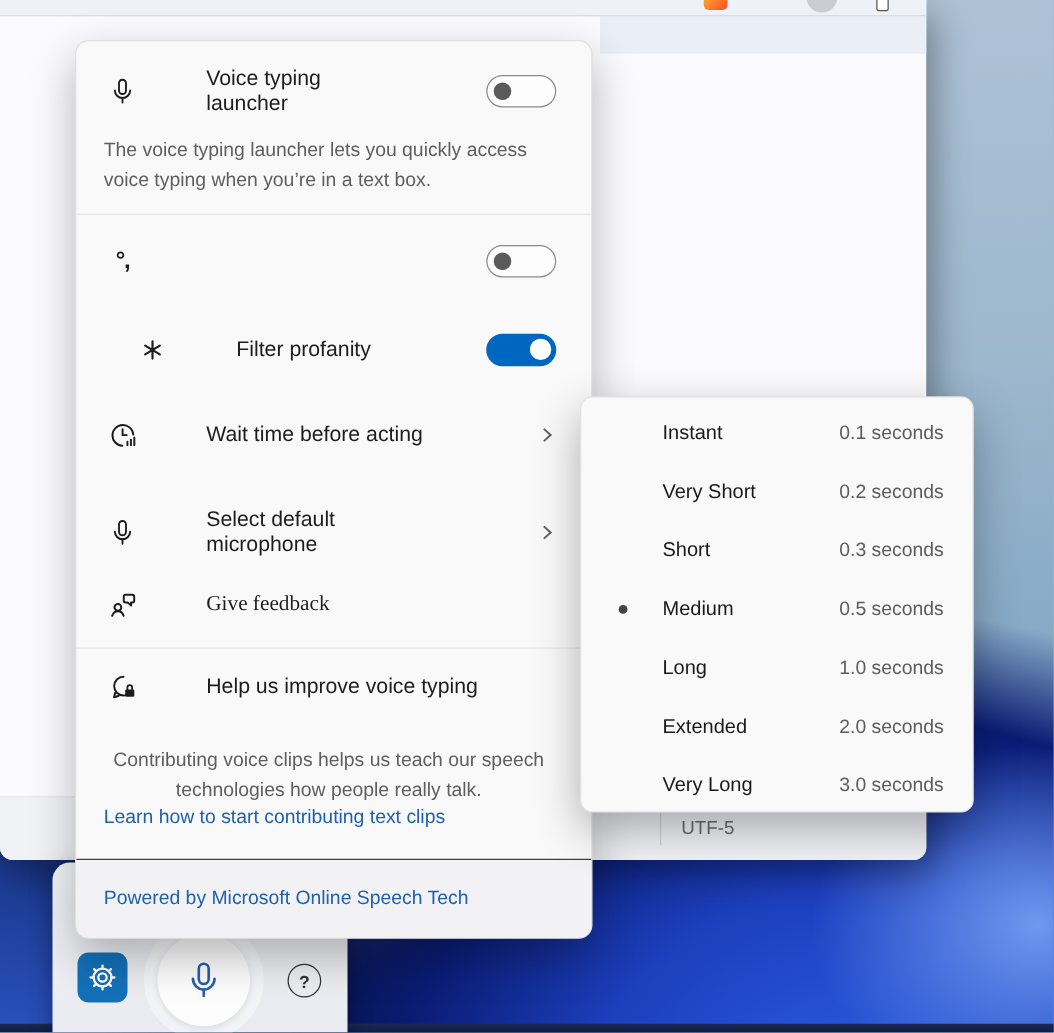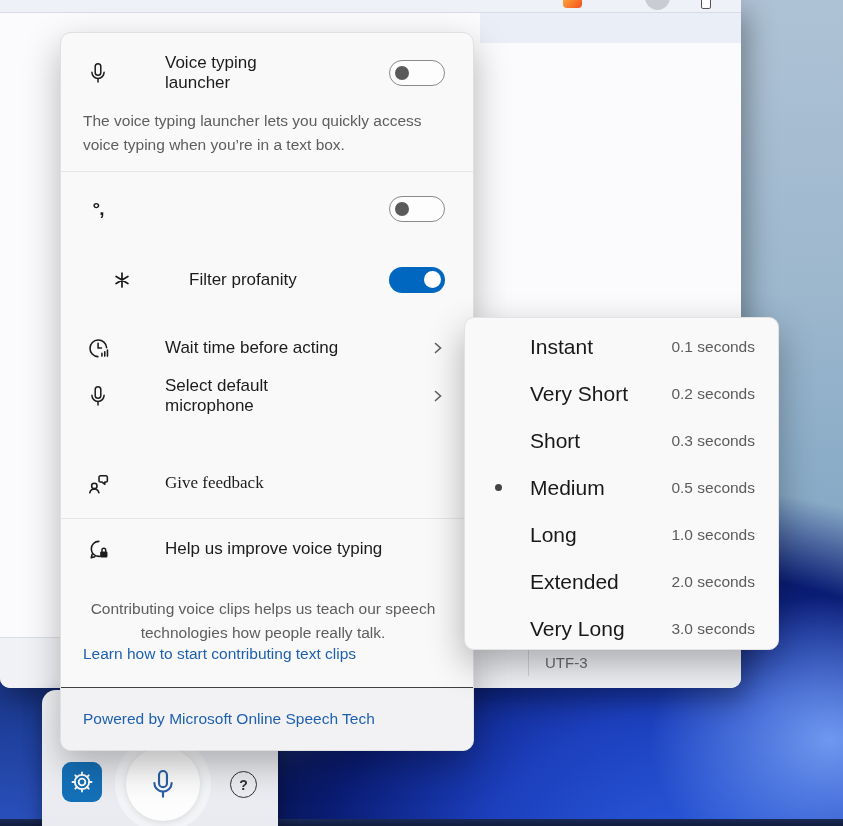--- a/index.html
+++ b/index.html
@@ -74,41 +74,41 @@
     display:flex;align-items:center;padding-left:22px;
   }
   .footer .flink{font-size:15.5px;color:#1e60b0;cursor:pointer;}
   
   .submenu{
     position:absolute;left:464px;top:317px;width:315px;height:333px;
     background:#f9f9f9;border:1px solid #e2e2e2;border-radius:10px;
     box-shadow:0 14px 36px rgba(0,0,0,.3);box-sizing:border-box;padding-top:5px;
   }
   .s-row{position:relative;height:47px;display:flex;align-items:center;padding:0 23px 0 65px;box-sizing:border-box;cursor:pointer;}
-  .s-row .sname{font-size:21px;color:#191919;}
+  .s-row .sname{font-size:16px;color:#191919;}
   .s-row .sval{margin-left:auto;font-size:15.5px;color:#5c5c5c;}
   .s-row .dot{position:absolute;left:30px;top:20px;width:7px;height:7px;border-radius:50%;background:#444;}
   svg{display:block;}
 </style>
 </head>
 <body>
 
 <div class="wallpaper"></div>
 <div class="taskbar-strip"></div>
 
 <div class="bg-window">
   <div class="bg-toolband"></div>
   <div class="bg-titlebar">
     <div class="ext-icon"></div>
     <div class="avatar-circ"></div>
     <div class="tiny-glyph"></div>
   </div>
   <div class="bg-statusbar">
     <div class="status-sep"></div>
-    <div class="status-text">UTF-3</div>
+    <div class="status-text">UTF-5</div>
   </div>
 </div>
 
 <div class="voice-bar">
   <div class="gear-btn">
     <span>
       <svg width="26" height="26" viewBox="0 0 24 24" fill="none" stroke="#fff" stroke-width="1.7" stroke-linecap="round">
         <circle cx="12" cy="12" r="3.1"></circle>
         <circle cx="12" cy="12" r="6.6"></circle>
         <path d="M12 3.2v2.2M12 18.6v2.2M3.2 12h2.2M18.6 12h2.2M5.8 5.8l1.6 1.6M16.6 16.6l1.6 1.6M18.2 5.8l-1.6 1.6M7.4 16.6l-1.6 1.6"></path>
@@ -183,21 +183,21 @@
     </span>
     <span class="rlabel">Wait time before acting</span>
     <span class="spacer"></span>
     <span>
       <svg width="14" height="14" viewBox="0 0 14 14" fill="none" stroke="#5f5f5f" stroke-width="1.6" stroke-linecap="round">
         <path d="M4.5 2.5 9.5 7l-5 4.5"></path>
       </svg>
     </span>
   </div>
 
-  <div class="f-row" style="top:338px;justify-content:center;">
+  <div class="f-row" style="top:368px;justify-content:center;">
     <span class="ricon">
       <svg width="24" height="24" viewBox="0 0 24 24" fill="none" stroke="#1c1c1c" stroke-width="1.5" stroke-linecap="round">
         <rect x="9.2" y="2.8" width="5.6" height="11.4" rx="2.8"></rect>
         <path d="M5.9 11.3a6.1 6.1 0 0 0 12.2 0"></path>
         <path d="M12 17.5V21"></path>
       </svg>
     </span>
     <span class="rlabel">Select default microphone</span>
     <span class="spacer"></span>
     <span>

